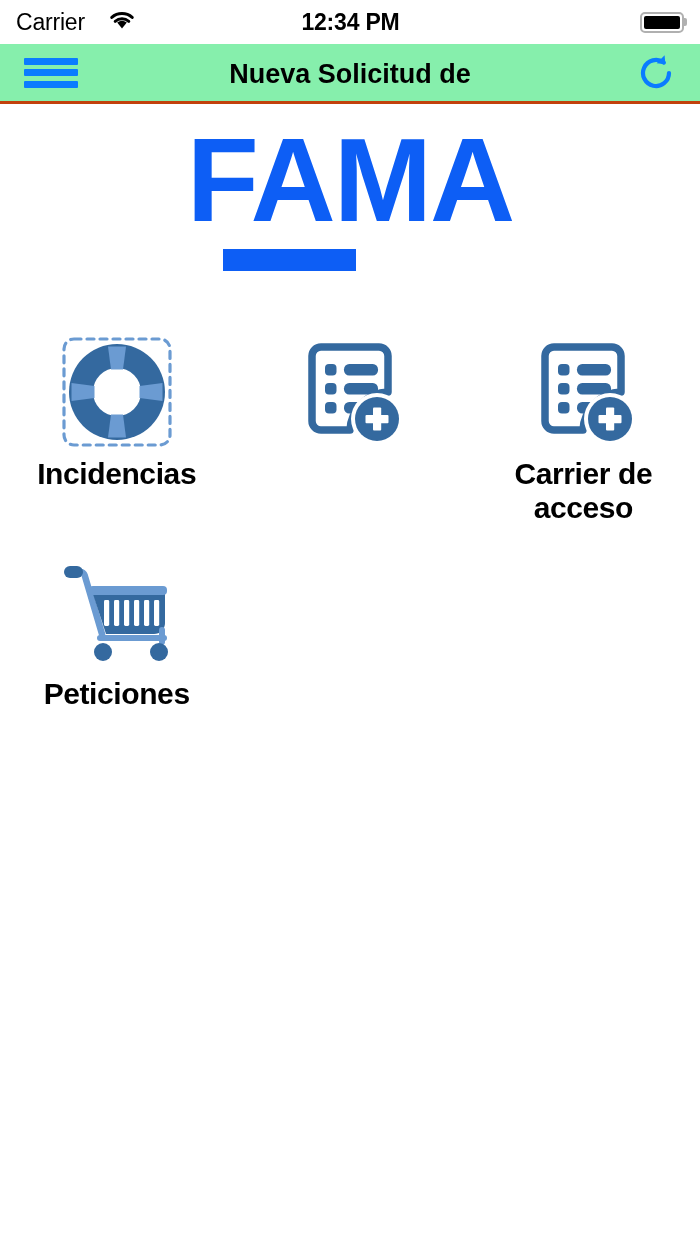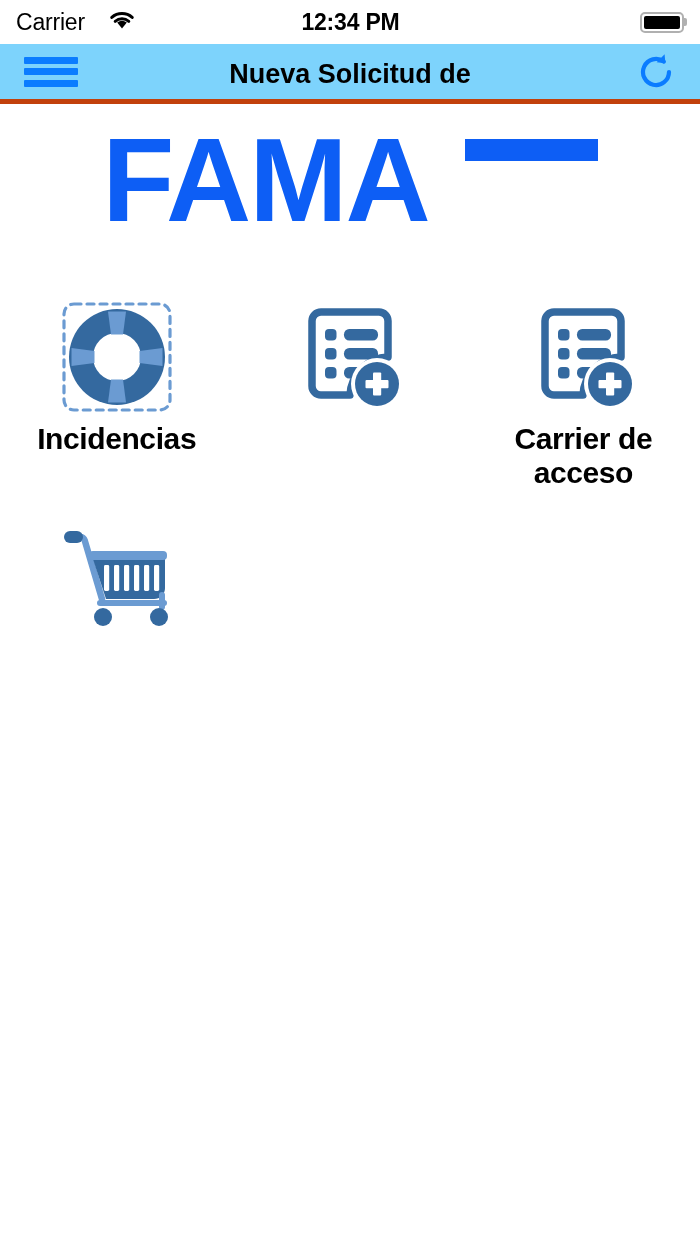--- a/index.html
+++ b/index.html
@@ -37,22 +37,22 @@
   .battery-nub {
     position:absolute; right:-5px; top:50%; transform:translateY(-50%);
     width:3px; height:8px; background:#b0b0b0; border-radius:0 2px 2px 0;
   }
 
   
   .navbar {
     position:relative; height:60px;
     display:flex; align-items:center;
     padding:0 24px;
-    border-bottom:5px solid #c2410c;
-    background:#7dd3fc;
+    border-bottom:3px solid #c2410c;
+    background:#86efac;
   }
   .hamburger {
     width:54px; height:36px;
     display:flex; flex-direction:column; justify-content:space-between;
     cursor:pointer; padding:3px 0;
   }
   .hamburger span { display:block; height:7px; background:#0a7cff; border-radius:1px; }
   .nav-title {
     position:absolute; left:110px; right:110px; top:0; height:60px;
     display:flex; align-items:center; justify-content:center;
@@ -69,21 +69,21 @@
   .logo-text {
     font-family:"Liberation Sans", sans-serif;
     font-size:118px; font-weight:bold;
     color:#0d5ef5; line-height:0.93;
     letter-spacing:-2px;
   }
   .logo-bar {
     width:133px; height:22px; background:#0d5ef5;
     align-self:flex-start; margin-left:36px; margin-top:13px;
   }
-  .logo-inner { display:flex; flex-direction:row; }
+  .logo-inner { display:flex; flex-direction:column; }
 
   
   .grid {
     margin-top:52px;
     display:grid;
     grid-template-columns:repeat(3, 1fr);
     row-gap:28px;
   }
   .tile {
     display:flex; flex-direction:column; align-items:center;
@@ -224,17 +224,18 @@
             <rect x="76" y="40" width="5.2" height="26" rx="1.4"></rect>
             <rect x="86" y="40" width="5.2" height="26" rx="1.4"></rect>
             <rect x="96" y="40" width="5.2" height="26" rx="1.4"></rect>
           </g>
           <path d="M42 78 h64" fill="none" stroke="#6b9bd2" stroke-width="6" stroke-linecap="round"></path>
           <path d="M104 70 v12" fill="none" stroke="#6b9bd2" stroke-width="6" stroke-linecap="round"></path>
           <circle cx="45" cy="92" r="9" fill="#34699f"></circle>
           <circle cx="101" cy="92" r="9" fill="#34699f"></circle>
         </svg>
       </div>
+      <div class="tile-label nobreak">Peticiones</div>
     </div>
 
   </div>
 
 </div>
 
 </body></html>

